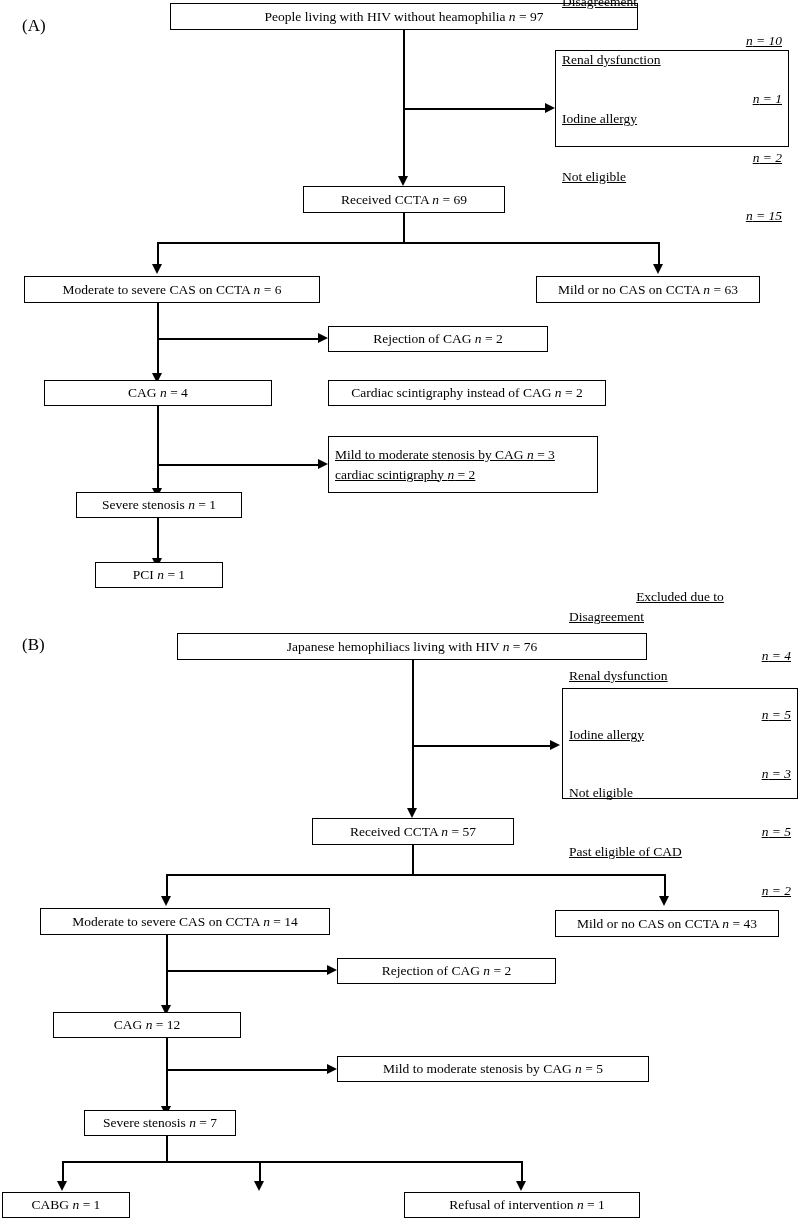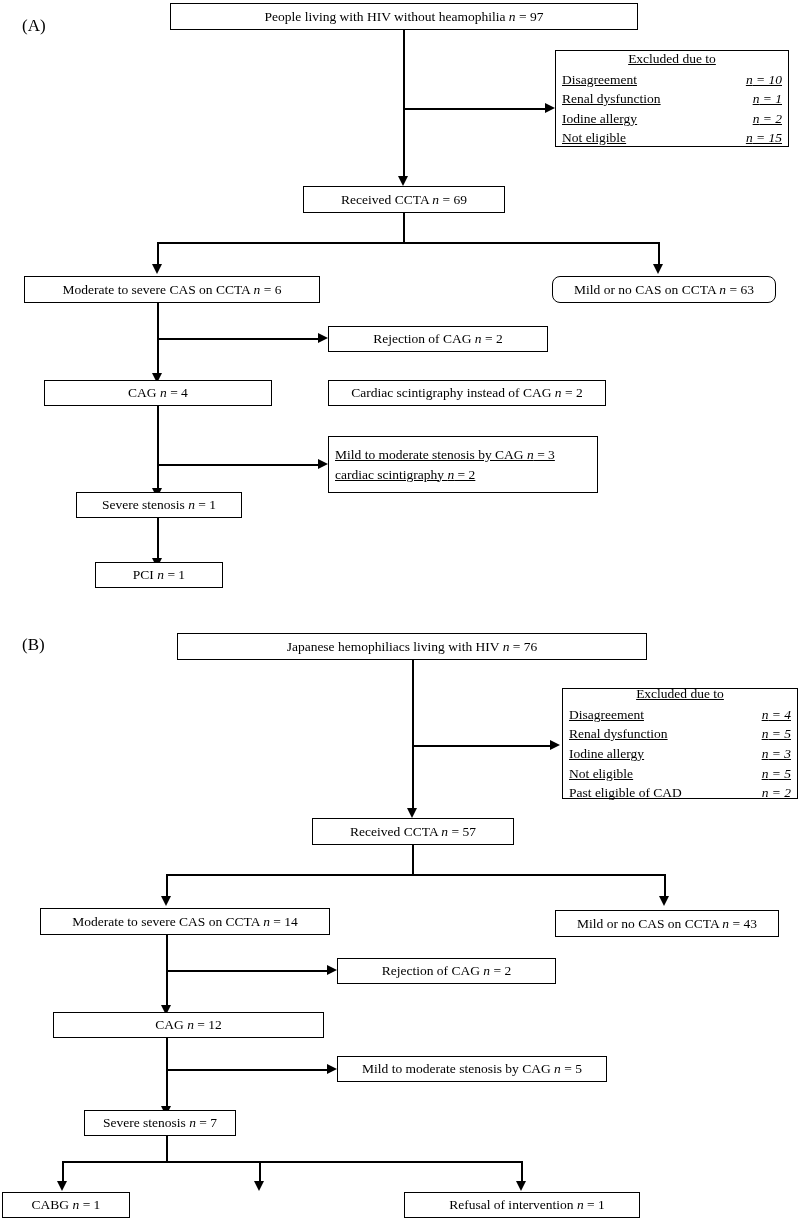--- a/index.html
+++ b/index.html
@@ -49,21 +49,21 @@
     display: block;
     margin-bottom: 1px;
   }
   .excl-row {
     display: flex;
     justify-content: space-between;
     white-space: nowrap;
   }
   .excl-row .lbl { text-align: left; }
   .excl-row .val { text-align: right; padding-left: 18px; }
-  .ital { font-style: italic; }
+  .ital { font-style: italic; margin-top: 39px; }
   .line {
     position: absolute;
     background: #000;
   }
   .hline { height: 1.8px; }
   .vline { width: 1.8px; }
   .arrow {
     position: absolute;
     width: 0; height: 0;
   }
@@ -124,21 +124,21 @@
 <div class="line hline" style="left:157px; top:242px; width:503px;"></div>
 <div class="line vline" style="left:157px; top:242px; height:24px;"></div>
 <div class="arrow arrow-down" style="left:152px; top:264px;"></div>
 <div class="line vline" style="left:658px; top:242px; height:24px;"></div>
 <div class="arrow arrow-down" style="left:653px; top:264px;"></div>
 
 <div class="node" style="left:24px; top:276px; width:296px; height:27px;">
   <span class="node-inner">Moderate to severe CAS on CCTA <i>n</i> = 6</span>
 </div>
 
-<div class="node" style="left:552px; top:276px; width:224px; height:27px;border-radius:8px;">
+<div class="node" style="left:536px; top:276px; width:224px; height:27px;">
   <span class="node-inner">Mild or no CAS on CCTA <i>n</i> = 63</span>
 </div>
 
 <div class="line vline" style="left:157px; top:303px; height:72px;"></div>
 <div class="arrow arrow-down" style="left:152px; top:373px;"></div>
 
 <div class="line hline" style="left:157px; top:338px; width:163px;"></div>
 <div class="arrow arrow-right" style="left:318px; top:333px;"></div>
 
 <div class="node" style="left:328px; top:326px; width:220px; height:26px;">
@@ -237,31 +237,31 @@
 <div class="line vline" style="left:166px; top:935px; height:72px;"></div>
 <div class="arrow arrow-down" style="left:161px; top:1005px;"></div>
 
 <div class="line hline" style="left:166px; top:970px; width:163px;"></div>
 <div class="arrow arrow-right" style="left:327px; top:965px;"></div>
 
 <div class="node" style="left:337px; top:958px; width:219px; height:26px;">
   <span class="node-inner">Rejection of CAG <i>n</i> = 2</span>
 </div>
 
-<div class="node" style="left:53px; top:1012px; width:271px; height:26px;text-align:center;">
+<div class="node" style="left:53px; top:1012px; width:188px; height:26px;text-align:center;">
   <span class="node-inner">CAG <i>n</i> = 12</span>
 </div>
 
 <div class="line vline" style="left:166px; top:1038px; height:70px;"></div>
 <div class="arrow arrow-down" style="left:161px; top:1106px;"></div>
 
 <div class="line hline" style="left:166px; top:1069px; width:163px;"></div>
 <div class="arrow arrow-right" style="left:327px; top:1064px;"></div>
 
-<div class="node" style="left:337px; top:1056px; width:270px; height:26px;text-align:center;">
+<div class="node" style="left:337px; top:1056px; width:312px; height:26px;text-align:center;">
   <span class="node-inner">Mild to moderate stenosis by CAG <i>n</i> = 5</span>
 </div>
 
 <div class="node" style="left:84px; top:1110px; width:152px; height:26px;">
   <span class="node-inner">Severe stenosis <i>n</i> = 7</span>
 </div>
 
 <div class="line vline" style="left:166px; top:1136px; height:26px;"></div>
 <div class="line hline" style="left:62px; top:1161px; width:460px;"></div>
 <div class="line vline" style="left:62px; top:1161px; height:22px;"></div>

